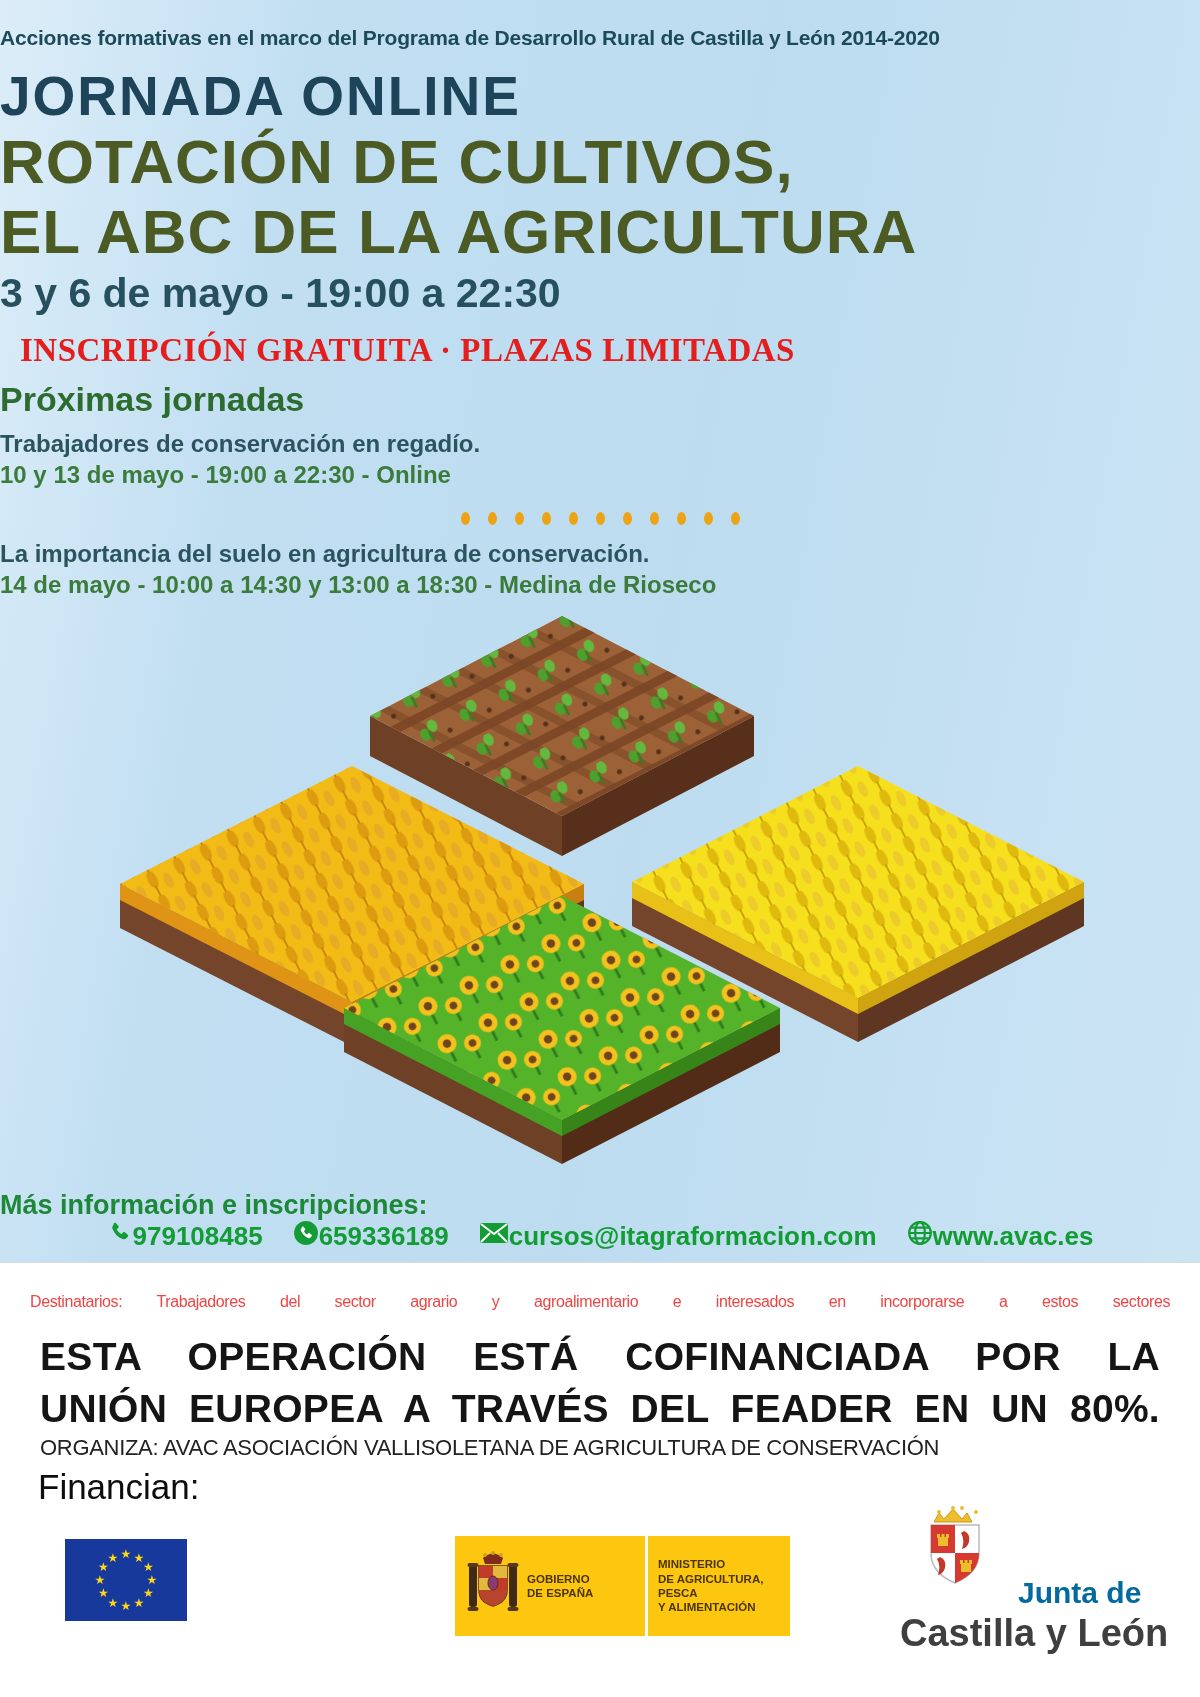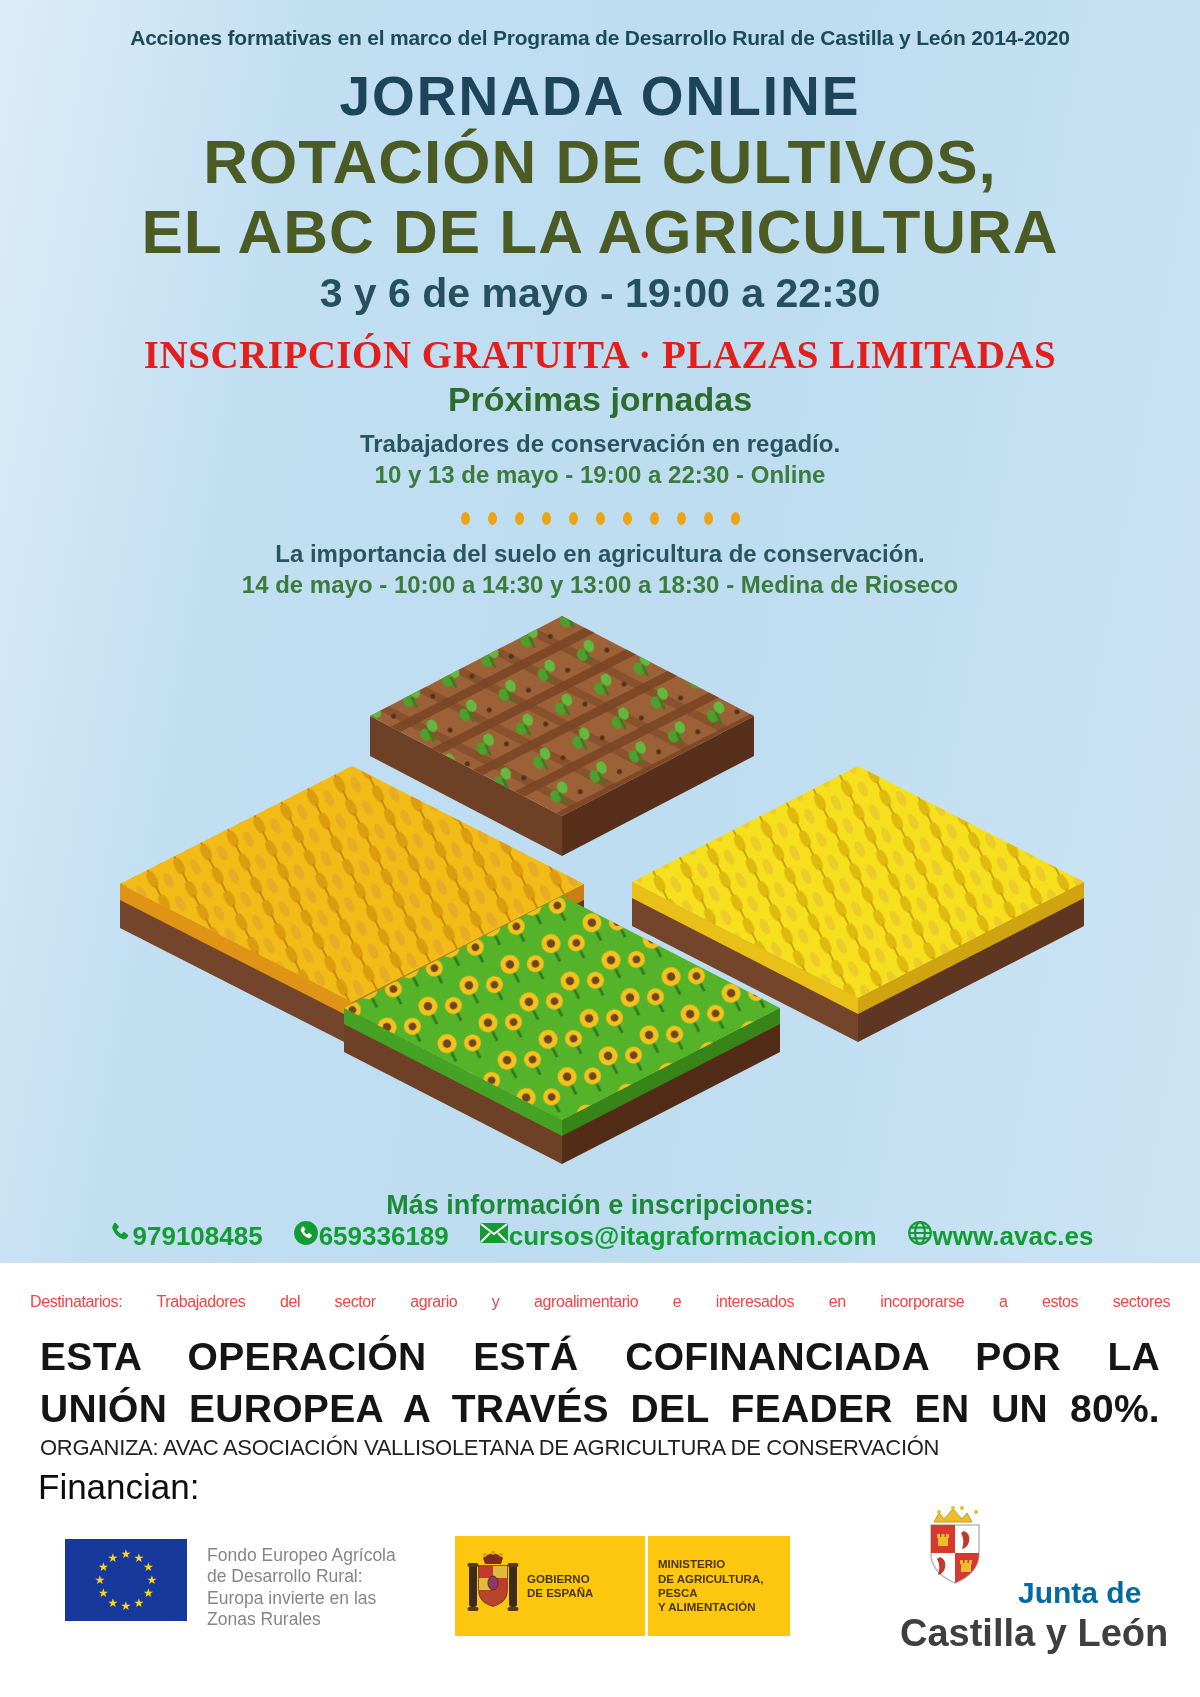--- a/index.html
+++ b/index.html
@@ -3,28 +3,28 @@
 <meta charset="utf-8">
 <style>
   * { margin:0; padding:0; box-sizing:border-box; }
   body { font-family:"Liberation Sans", sans-serif; background:#ffffff; }
   .page { position:relative; width:1200px; height:1697px; overflow:hidden; background:#fff; }
 
   
   .blue-section { position:absolute; left:0; top:0; width:1200px; height:1262px;
     background:linear-gradient(100deg,#dcedf8 0%, #c2dff2 22%, #bddcf0 55%, #cbe4f4 100%); }
 
-  .ctr { position:absolute; left:0; width:100%; text-align:center; white-space:nowrap; }
+  .ctr { position:absolute; left:0; width:100%; white-space:nowrap; }
 
   .program-line { top:26px; font-size:21px; font-weight:bold; color:#1d4a58; letter-spacing:-0.2px; }
   .jornada { top:64px; font-size:55px; font-weight:bold; color:#1d4458; letter-spacing:2px; }
   .title1 { top:126px; font-size:62px; font-weight:bold; color:#4b5b23; letter-spacing:1px; }
   .title2 { top:196px; font-size:62px; font-weight:bold; color:#4b5b23; letter-spacing:1px; }
   .dates  { top:270px; font-size:41px; font-weight:bold; color:#27505e; }
-  .inscripcion { top:332px; font-family:"Liberation Serif", serif; font-size:39px; font-weight:bold; color:#e41d1d; letter-spacing:0.5px; }
+  .inscripcion { top:332px; font-family:"Liberation Serif", serif; font-size:33px; font-weight:bold; color:#e41d1d; letter-spacing:0.5px;padding-left:20px; }
   .proximas { top:380px; font-size:34px; font-weight:bold; color:#2c6c2f; }
   .j-title { font-size:24px; font-weight:bold; color:#2c545f; }
   .j-sched { font-size:24px; font-weight:bold; color:#3b7b3c; }
   .j1-title { top:430px; } .j1-sched { top:461px; }
   .j2-title { top:540px; } .j2-sched { top:571px; }
 
   .dots { top:512px; display:flex; justify-content:center; gap:18px; }
   .dots i { display:block; width:9px; height:13px; border-radius:50%; background:#eca414; }
 
   .illustration { position:absolute; left:0; top:598px; }
@@ -222,26 +222,20 @@
             <text x="83.5" y="54">★</text>
             <text x="74" y="63.5">★</text>
           <text x="61" y="67">★</text>
             <text x="48" y="63.5">★</text>
             <text x="38.5" y="54">★</text>
           <text x="35" y="41">★</text>
             <text x="38.5" y="28">★</text>
             <text x="48" y="18.5">★</text>
         </g>
       </svg>
-    </div>
-    <div class="eu-caption">
-      <div>Fondo Europeo Agrícola</div>
-      <div>de Desarrollo Rural:</div>
-      <div>Europa invierte en las</div>
-      <div>Zonas Rurales</div>
     </div>
 
     <div class="gob-block">
       <div class="gob-left">
         <span>
           <svg width="52" height="66" viewBox="0 0 52 66">
             <path d="M16 7 q10 -9 20 0 l-2 6 h-16 z" fill="#7e2a1c"></path>
             <circle cx="18" cy="4" r="2" fill="#c8a32a"></circle>
               <circle cx="26" cy="2" r="2" fill="#c8a32a"></circle>
               <circle cx="34" cy="4" r="2" fill="#c8a32a"></circle>

